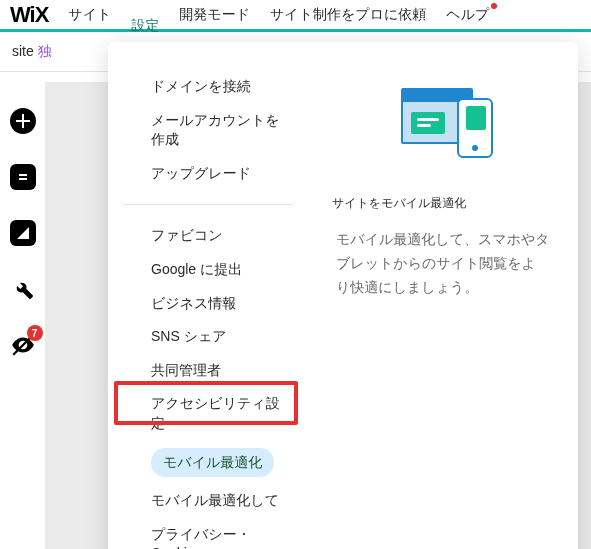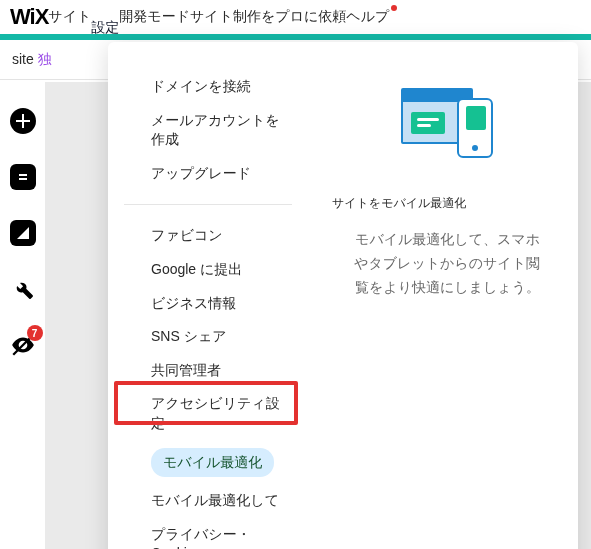--- a/index.html
+++ b/index.html
@@ -8,37 +8,38 @@
     font-family: -apple-system, BlinkMacSystemFont, "Helvetica Neue", Arial, "Hiragino Kaku Gothic ProN", Meiryo, sans-serif;
     background: #fff;
     width: 591px;
     height: 549px;
     overflow: hidden;
     position: relative;
   }
 
   
   .topbar {
-    height: 40px;
+    height: 32px;
     display: flex;
     align-items: center;
     padding: 0 10px;
-    border-bottom: 6px solid #14b8a6;
+    border-bottom: 3px solid #14b8a6;
+    gap: 20px;
     font-size: 14px;
     color: #2a2a2a;
   }
   .logo {
     font-weight: 900;
     font-size: 22px;
     letter-spacing: -1px;
     font-family: Arial, sans-serif;
     color: #000;
   }
   .topnav-item { cursor: pointer; }
-  .topnav-item.active { color: #0f172a; margin-top: 22px; }
+  .topnav-item.active { color: #0f766e; margin-top: 22px; }
   .help-wrap { position: relative; display: inline-block; }
   .help-dot {
     position: absolute;
     top: -3px; right: -8px;
     width: 6px; height: 6px;
     background: #e3312f;
     border-radius: 50%;
   }
 
   
@@ -217,22 +218,21 @@
     font-size: 12px;
     font-weight: 400;
     color: #2a2a2a;
     margin: 0 0 16px 0;
     line-height: 1.5;
   }
   .dd-right p {
     font-size: 14px;
     color: #6a6a6a;
     line-height: 1.7;
-    margin: 14px;
-    text-align: right;
+    margin: 4px;
   }
 </style>
 </head>
 <body>
 
 <div class="topbar">
   <span class="logo">WiX</span>
   <span class="topnav-item">サイト</span>
   <span class="topnav-item active">設定</span>
   <span class="topnav-item">開発モード</span>

